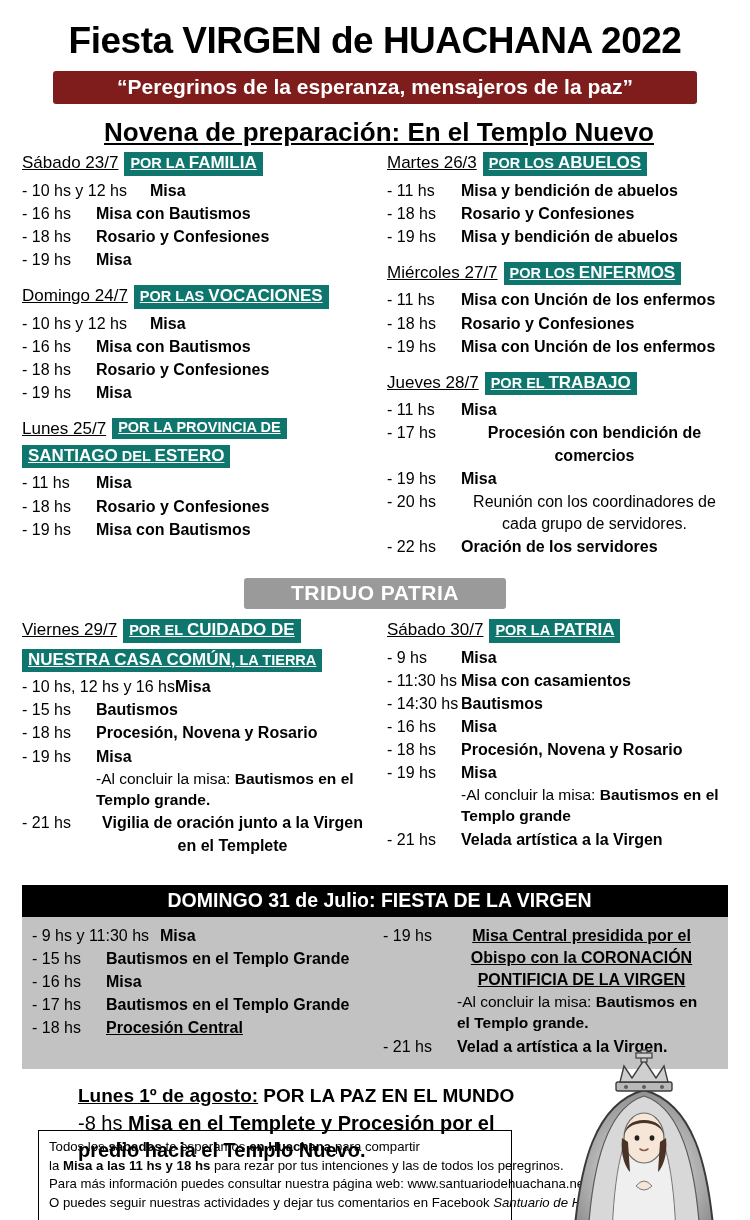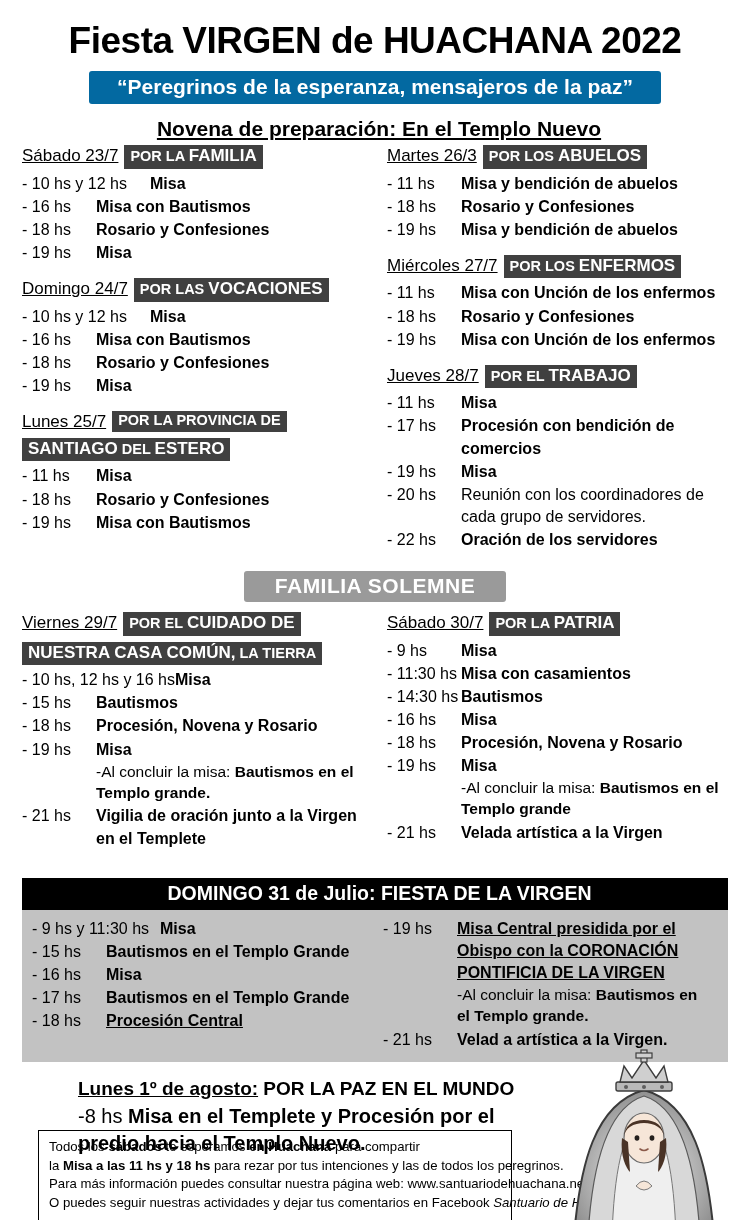--- a/index.html
+++ b/index.html
@@ -27,34 +27,34 @@
     text-align: center;
     font-size: 37px;
     font-weight: bold;
     letter-spacing: -0.5px;
     margin: 22px 0 0 0;
     line-height: 1.05;
   }
 
   .subtitle-band {
     margin: 10px auto 0 auto;
-    width: 572px;
-    background: #0369a1;
+    width: 644px;
+    background: #7f1d1d;
     color: #ffffff;
     text-align: center;
     font-size: 21px;
     font-weight: bold;
     padding: 4px 0 5px 0;
     border-radius: 3px;
     letter-spacing: 0px;
   }
 
   .novena-head {
     text-align: center;
-    font-size: 21px;
+    font-size: 26px;
     font-weight: bold;
     margin: 13px 0 4px 8px;
     text-decoration: underline;
   }
 
   
   .cols {
     display: flex;
     padding: 0 22px;
     box-sizing: border-box;
@@ -77,27 +77,28 @@
     line-height: 1.15;
   }
   .daydate {
     font-size: 17px;
     text-decoration: underline;
     margin-right: 6px;
     white-space: nowrap;
     padding-top: 1px;
   }
   .tag {
-    background: #404040;
+    background: #0f766e;
     color: #ffffff;
     font-size: 14.5px;
     font-weight: bold;
     padding: 2px 6px 3px 6px;
     display: inline-block;
     line-height: 1.1;
+    text-decoration: underline;
   }
   .tag .big {
     font-size: 17px;
     font-weight: bold;
   }
   .tag.block-two {
     margin-top: 2px;
   }
 
   ul.items {
@@ -112,20 +113,21 @@
     margin-bottom: 1px;
   }
   ul.items li .hr {
     min-width: 74px;
     white-space: nowrap;
     font-weight: normal;
   }
   ul.items li .hr.wide { min-width: 128px; }
   ul.items li .desc {
     font-weight: bold;
+    text-align: center;
   }
   ul.items li .desc.normal { font-weight: normal; }
   .subnote {
     font-size: 15.5px;
     margin-left: 74px;
     line-height: 1.35;
   }
   .subnote b { font-weight: bold; }
 
   
@@ -368,21 +370,21 @@
           <li>
               <span class="hr">- 22 hs</span>
               <span class="desc">Oración de los servidores</span>
             </li>
         </ul>
       </div>
 
     </div>
   </div>
 
-  <div class="triduo-band">FAMILIA SOLEMNE</div>
+  <div class="triduo-band">TRIDUO PATRIA</div>
 
   <div class="cols">
 
     <div class="col left">
       <div class="block">
         <div class="dayline">
           <span class="daydate">Viernes 29/7</span>
           <span class="tag"><span>POR EL</span> <span class="big">CUIDADO DE</span></span>
         </div>
         <div class="dayline">

